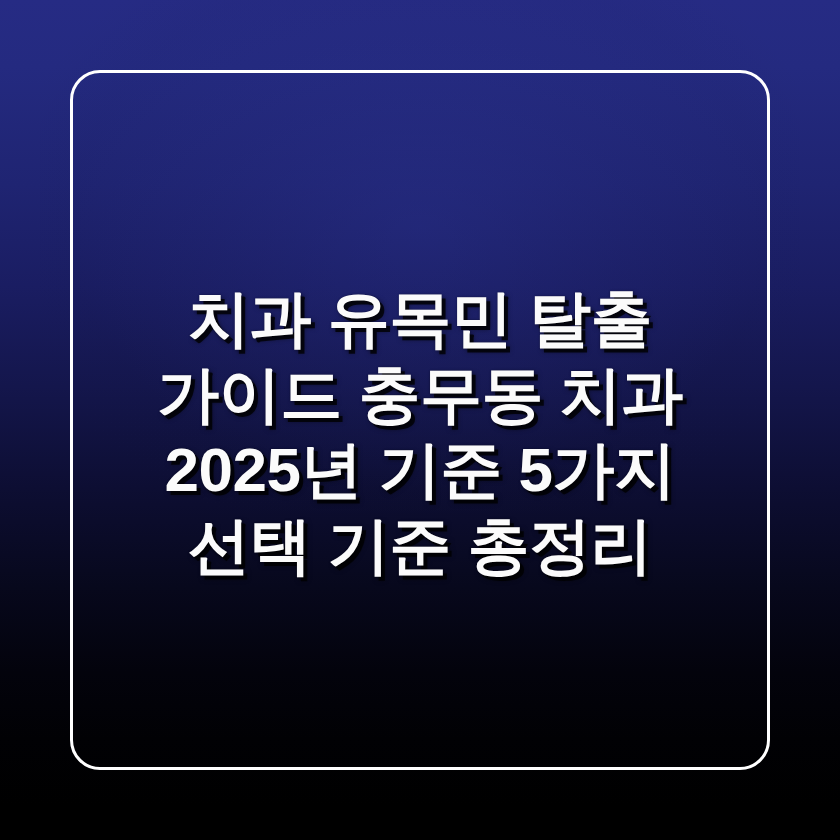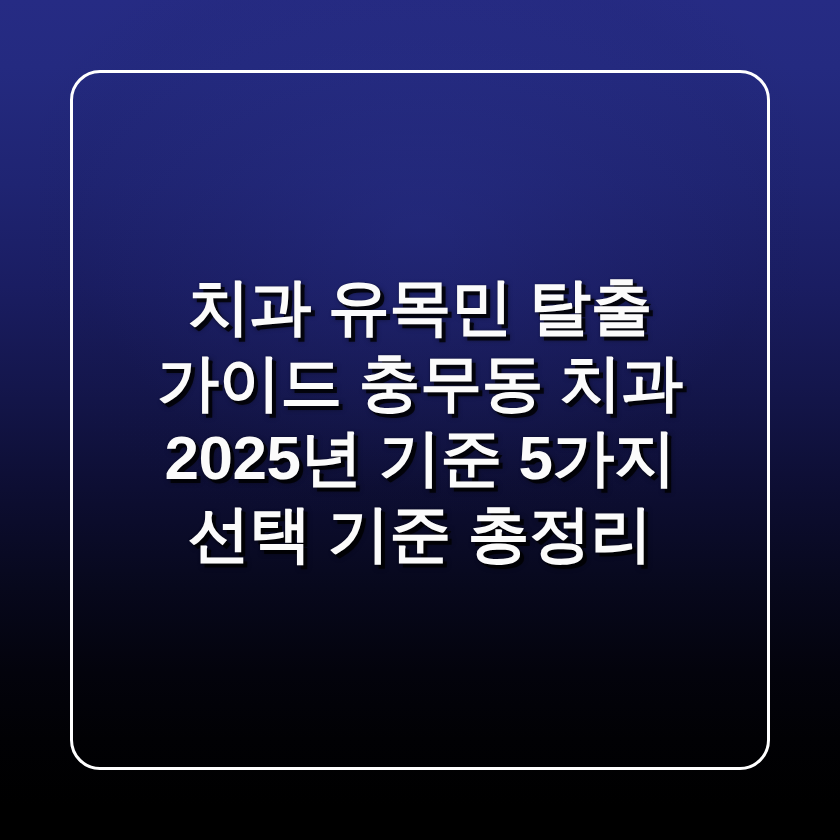--- a/index.html
+++ b/index.html
@@ -61,21 +61,21 @@
     border-radius: 30px;
     pointer-events: none;
   }
 
   #headline {
     position: absolute;
     left: 0;
     right: 0;
     top: 50%;
     transform: translateY(-50%);
-    margin: 0;
+    margin: 12px;
     padding: 0 70px;
     box-sizing: border-box;
     text-align: center;
     font-size: 62px;
     font-weight: 700;
     line-height: 1.22;
     letter-spacing: -0.5px;
     color: #fbfbfb;
     text-shadow:
         4px 4px 0px rgba(0, 0, 0, 0.78),

